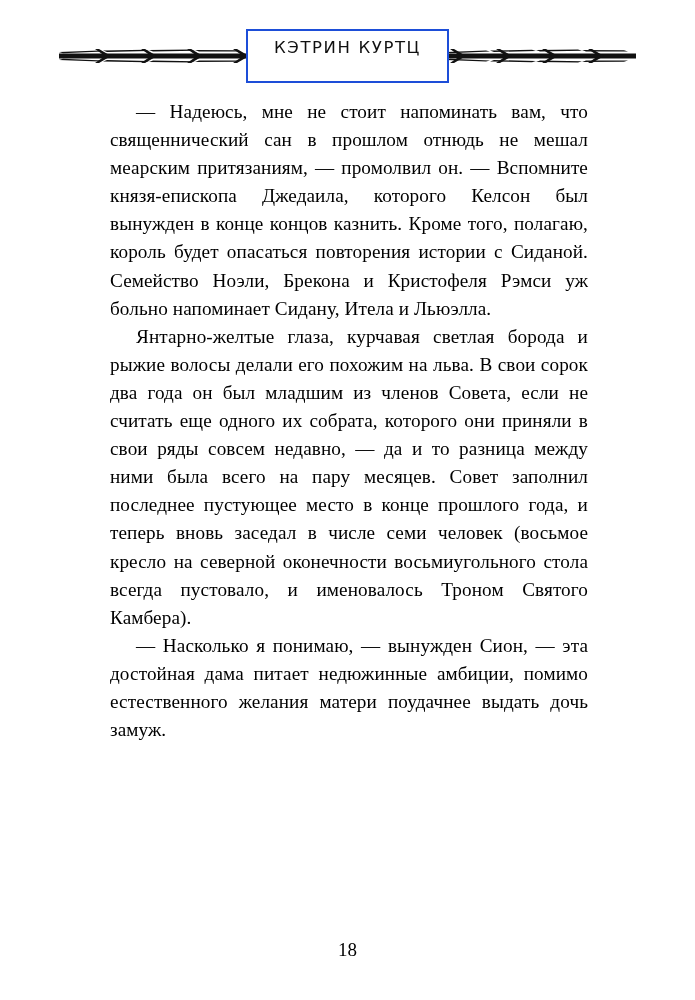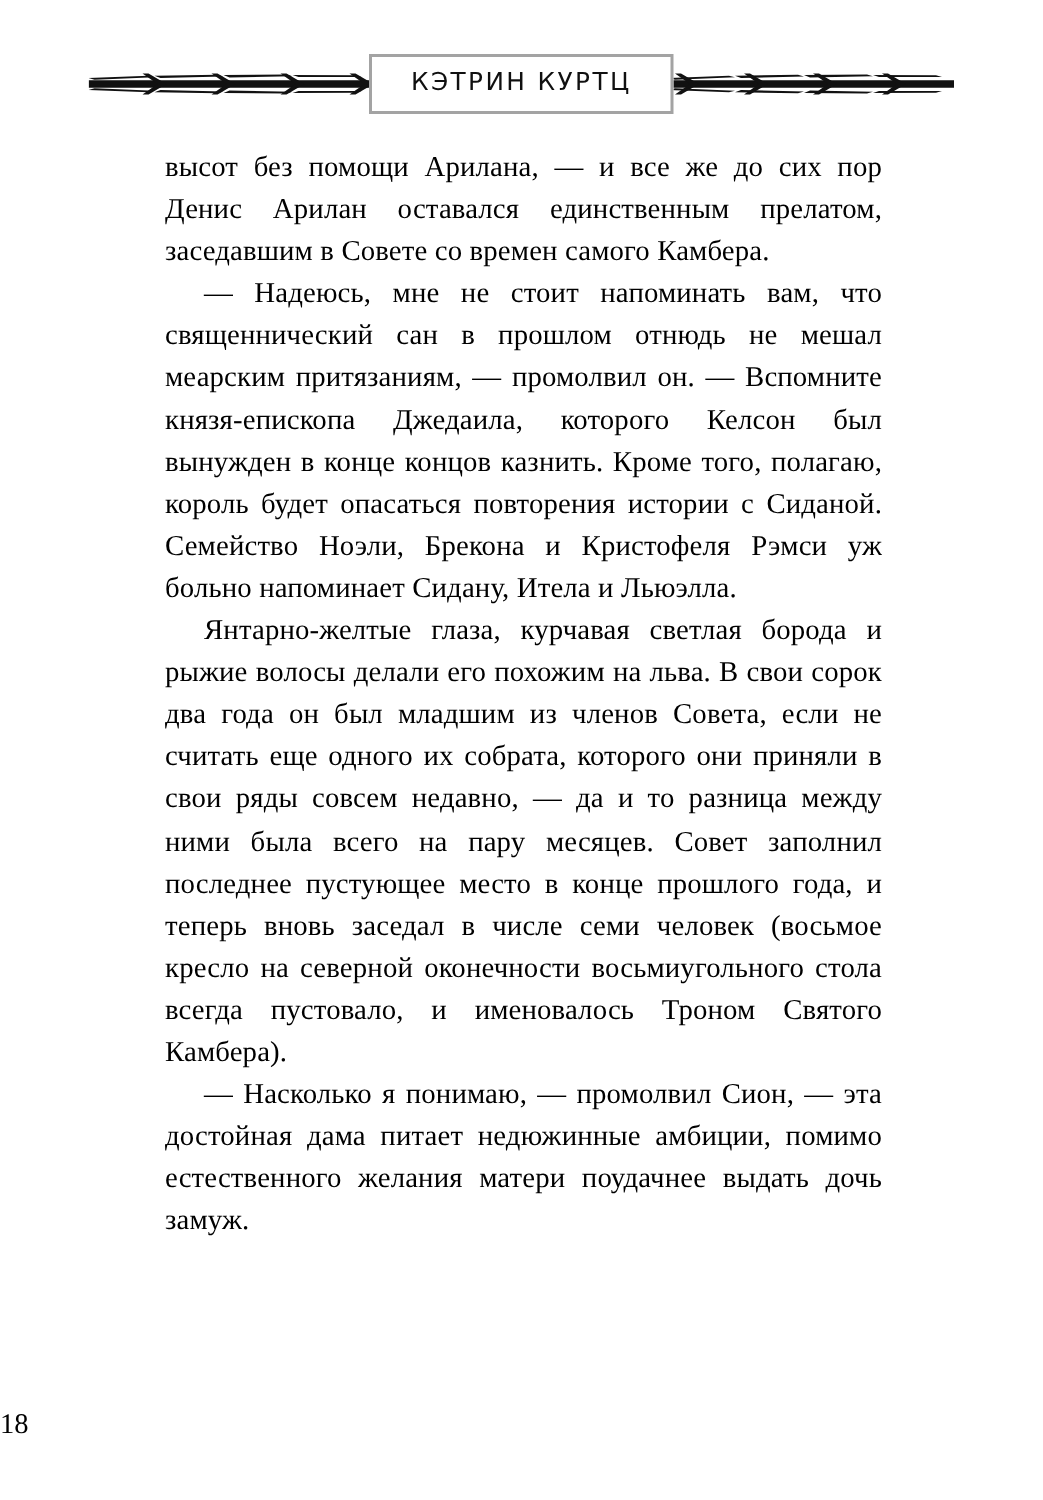--- a/index.html
+++ b/index.html
@@ -36,22 +36,22 @@
   .ornament {
     position: relative;
     height: 22px;
     flex: 0 0 190px;
     overflow: hidden;
   }
   .ornament svg { display: block; width: 190px; height: 22px; }
 
   .head-box {
     flex: 0 0 auto;
-    border: 2px solid #a3a3a3;
-    padding: 9px 26px 10px 26px;
+    border: 2px solid #1d4ed8;
+    padding: 9px 26px 24px 26px;
     background: #ffffff;
     margin: 16px -3px;
     position: relative;
     z-index: 2;
   }
   .head-title {
     font-family: "DejaVu Sans", "Liberation Sans", sans-serif;
     font-size: 16.5px;
     font-weight: 400;
     letter-spacing: 1.6px;
@@ -79,20 +79,21 @@
     color: #000000;
   }
   p.para.noindent { text-indent: 0; }
 
   
   .folio {
     position: absolute;
     left: 0;
     right: 0;
     top: 938px;
+    text-align: center;
     font-size: 19px;
     line-height: 24px;
     font-family: "Liberation Serif", "DejaVu Serif", serif;
     color: #000000;
   }
 </style>
 </head>
 <body>
 
 <div class="page">
@@ -139,21 +140,20 @@
           <path d="M54 4 L66 11 L54 18 L50 18 L60 11 L50 4 Z"></path>
           <path d="M100 4 L112 11 L100 18 L96 18 L106 11 L96 4 Z"></path>
           <path d="M146 4 L158 11 L146 18 L142 18 L152 11 L142 4 Z"></path>
         </g>
       </svg>
     </div>
 
   </div>
 
   <div class="textblock">
-    <p class="para noindent">высот без помощи Арилана, — и все же до сих пор Денис Арилан оставался единственным прелатом, заседавшим в Совете со времен самого Камбера.</p>
     <p class="para">— Надеюсь, мне не стоит напоминать вам, что священнический сан в прошлом отнюдь не мешал меарским притязаниям, — промолвил он. — Вспомните князя-епископа Джедаила, которого Келсон был вынужден в конце концов казнить. Кроме того, полагаю, король будет опасаться повторения истории с Сиданой. Семейство Ноэли, Брекона и Кристофеля Рэмси уж больно напоминает Сидану, Итела и Льюэлла.</p>
     <p class="para">Янтарно-желтые глаза, курчавая светлая борода и рыжие волосы делали его похожим на льва. В свои сорок два года он был младшим из членов Совета, если не считать еще одного их собрата, которого они приняли в свои ряды совсем недавно, — да и то разница между ними была всего на пару месяцев. Совет заполнил последнее пустующее место в конце прошлого года, и теперь вновь заседал в числе семи человек (восьмое кресло на северной оконечности восьмиугольного стола всегда пустовало, и именовалось Троном Святого Камбера).</p>
-    <p class="para">— Насколько я понимаю, — промолвил Сион, — эта достойная дама питает недюжинные амбиции, помимо естественного желания матери поудачнее выдать дочь замуж.</p>
+    <p class="para">— Насколько я понимаю, — вынужден Сион, — эта достойная дама питает недюжинные амбиции, помимо естественного желания матери поудачнее выдать дочь замуж.</p>
   </div>
 
   <div class="folio">18</div>
 
 </div>
 
 </body></html>

